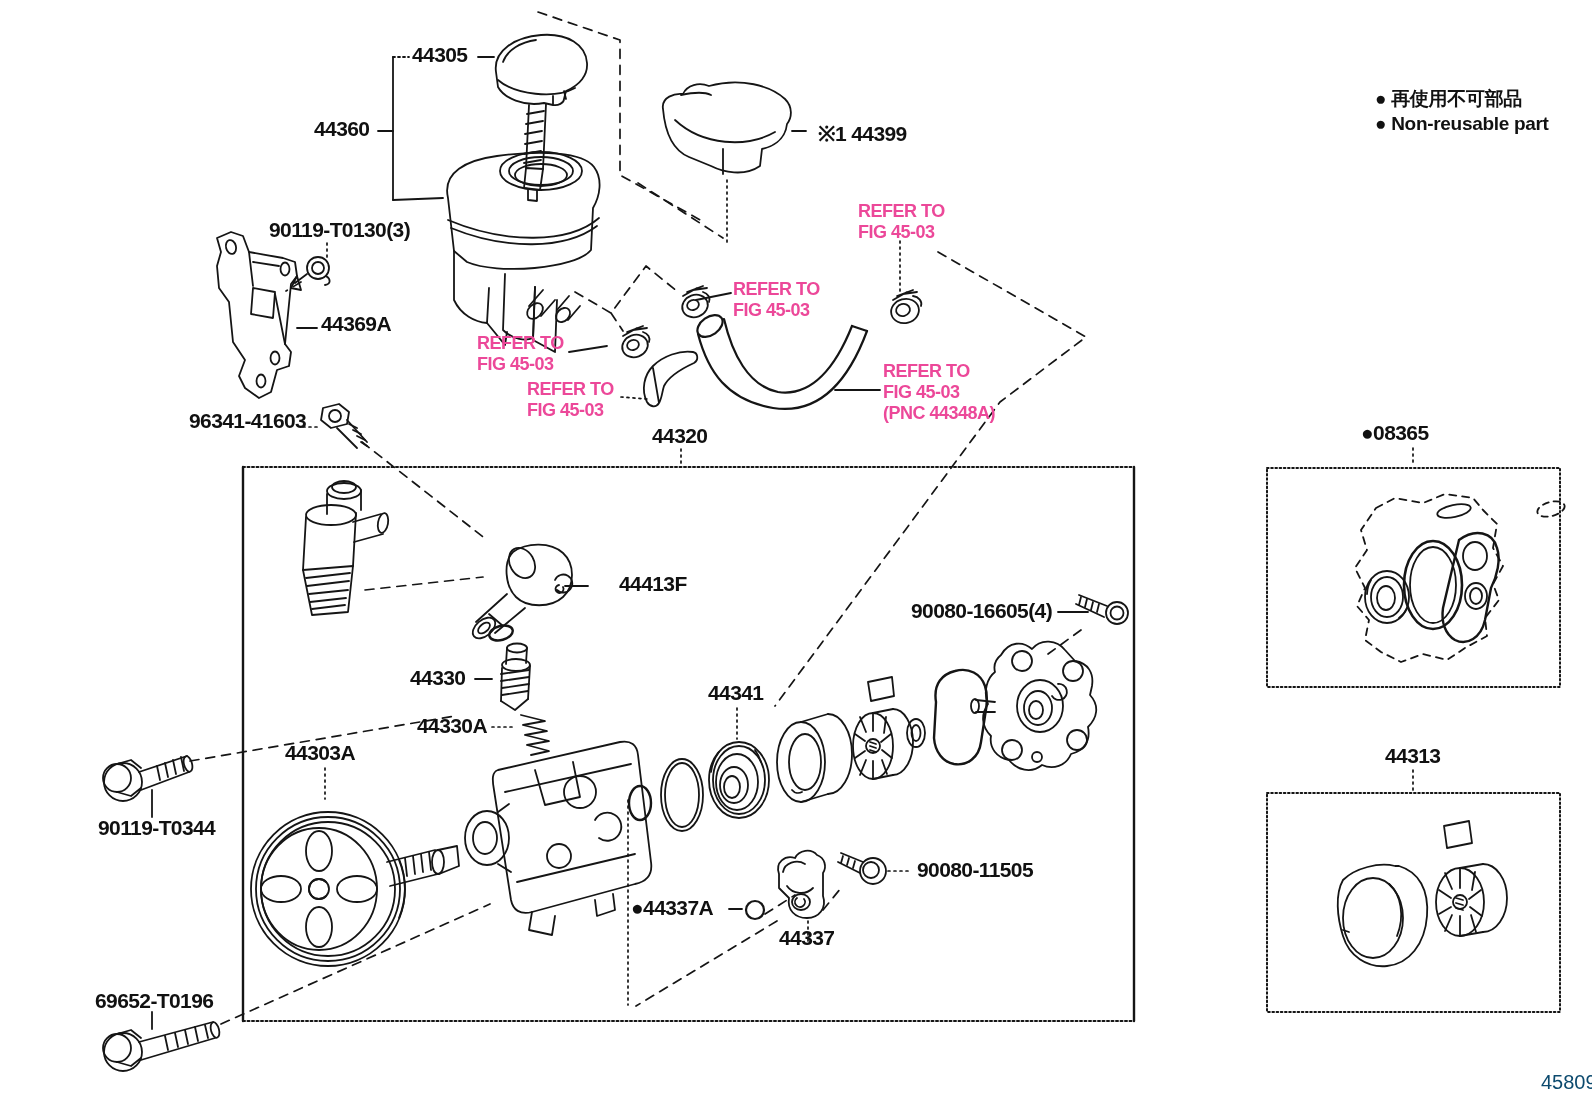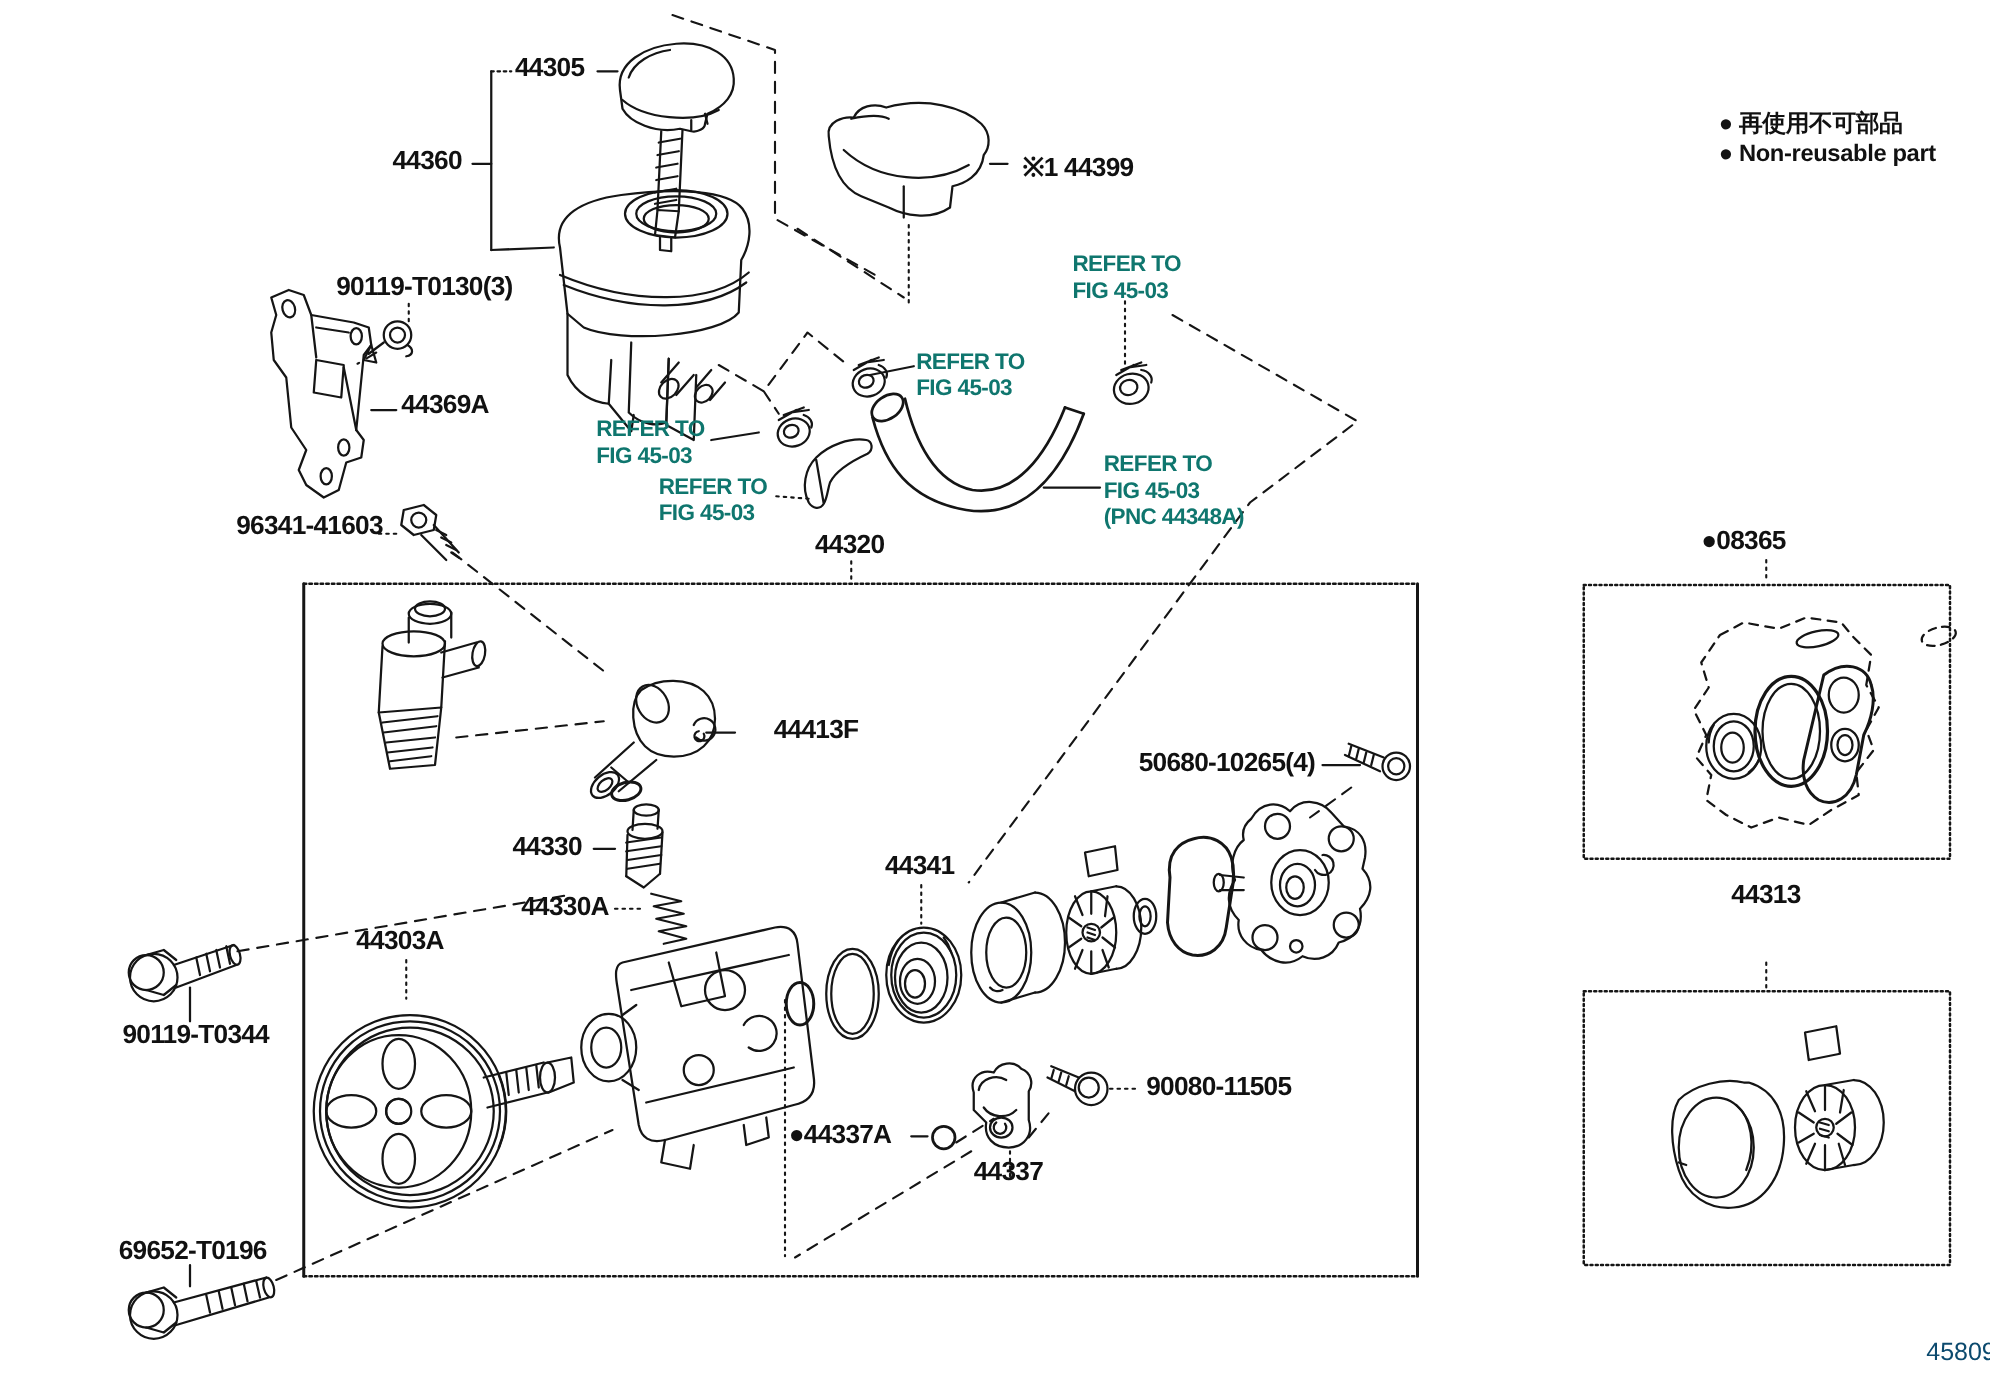--- a/index.html
+++ b/index.html
@@ -2,21 +2,21 @@
 <html><head>
 <meta charset="utf-8">
 <style>
   html,body{margin:0;padding:0;background:#fff;}
   #canvas{position:relative;width:1592px;height:1099px;background:#ffffff;overflow:hidden;
           font-family:"Liberation Sans",sans-serif;color:#111;margin-left:35px;}
   #art{position:absolute;left:0;top:0;}
   .plabel{position:absolute;font:bold 21px "Liberation Sans",sans-serif;letter-spacing:-0.6px;
           color:#111;white-space:nowrap;}
   .refer{position:absolute;font:bold 18px "Liberation Sans",sans-serif;letter-spacing:-0.5px;
-         line-height:21px;color:#0f766e;white-space:pre-line;}
+         line-height:21px;color:#ec4899;white-space:pre-line;}
   .note{position:absolute;font:bold 19px "Liberation Sans",sans-serif;letter-spacing:-0.3px;
         color:#111;white-space:nowrap;}
   .figcode{position:absolute;font:400 20px "Liberation Sans",sans-serif;color:#0c4a6e;white-space:nowrap;}
 </style>
 </head>
 <body>
 
 <div id="canvas">
 
   <svg id="art" width="1592" height="1099" viewBox="0 0 1592 1099" fill="none" stroke="#151515" stroke-width="1.8" stroke-linecap="round" stroke-linejoin="round">
@@ -359,32 +359,32 @@
   </svg>
 
   <div class="plabel" style="left:377px;top:43px">44305</div>
   <div class="plabel" style="left:279px;top:117px">44360</div>
   <div class="plabel" style="left:234px;top:218px">90119-T0130(3)</div>
   <div class="plabel" style="left:286px;top:312px">44369A</div>
   <div class="plabel" style="left:154px;top:409px">96341-41603</div>
   <div class="plabel" style="left:783px;top:119px">※1 44399</div>
   <div class="plabel" style="left:617px;top:424px">44320</div>
   <div class="plabel" style="left:584px;top:572px">44413F</div>
-  <div class="plabel" style="left:876px;top:599px">50680-10265(4)</div>
+  <div class="plabel" style="left:876px;top:599px">90080-16605(4)</div>
   <div class="plabel" style="left:375px;top:666px">44330</div>
   <div class="plabel" style="left:382px;top:714px">44330A</div>
   <div class="plabel" style="left:250px;top:741px">44303A</div>
   <div class="plabel" style="left:673px;top:681px">44341</div>
   <div class="plabel" style="left:63px;top:816px">90119-T0344</div>
   <div class="plabel" style="left:596px;top:896px">●44337A</div>
   <div class="plabel" style="left:882px;top:858px">90080-11505</div>
   <div class="plabel" style="left:744px;top:926px">44337</div>
   <div class="plabel" style="left:60px;top:989px">69652-T0196</div>
   <div class="plabel" style="left:1326px;top:421px">●08365</div>
-  <div class="plabel" style="left:1350px;top:704px">44313</div>
+  <div class="plabel" style="left:1350px;top:744px">44313</div>
 
   <div class="refer" style="left:823px;top:201px">REFER TO
 FIG 45-03</div>
   <div class="refer" style="left:698px;top:279px">REFER TO
 FIG 45-03</div>
   <div class="refer" style="left:442px;top:333px">REFER TO
 FIG 45-03</div>
   <div class="refer" style="left:492px;top:379px">REFER TO
 FIG 45-03</div>
   <div class="refer" style="left:848px;top:361px">REFER TO

